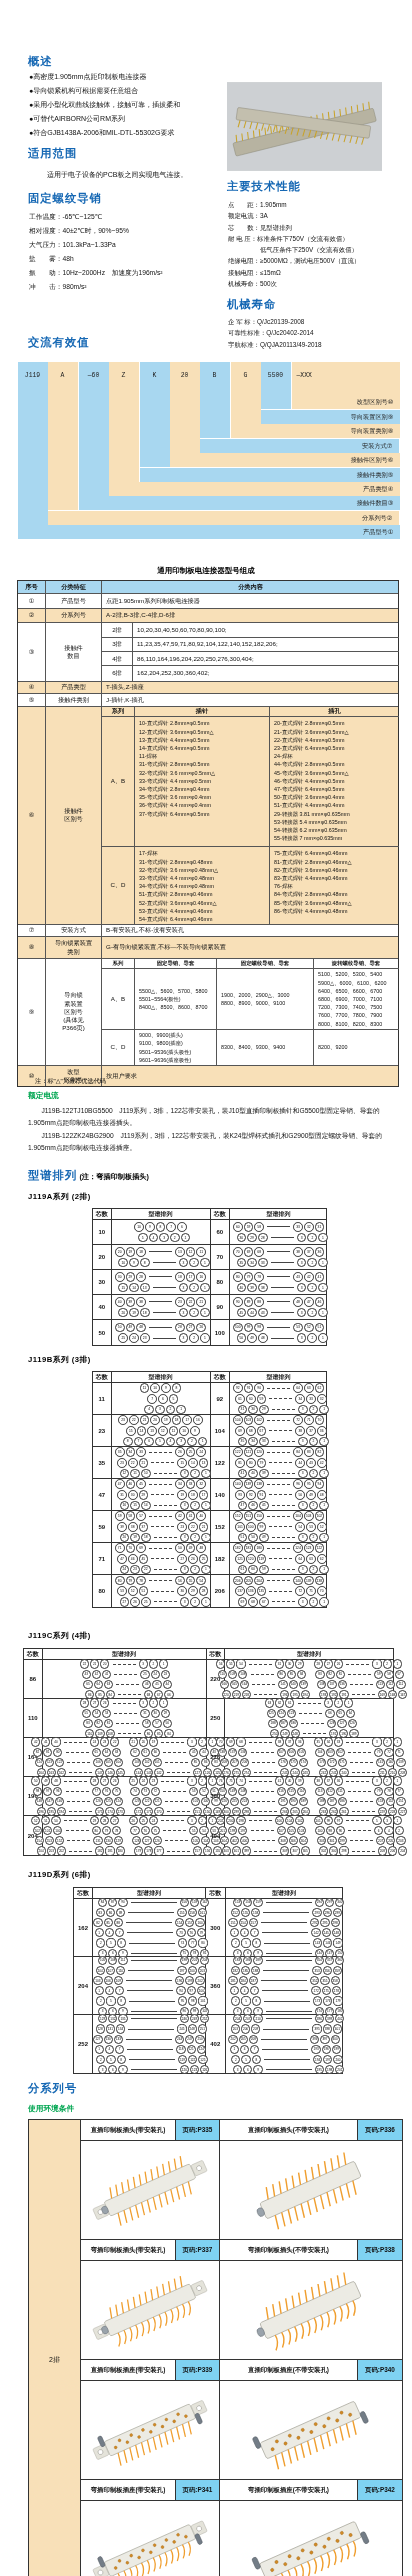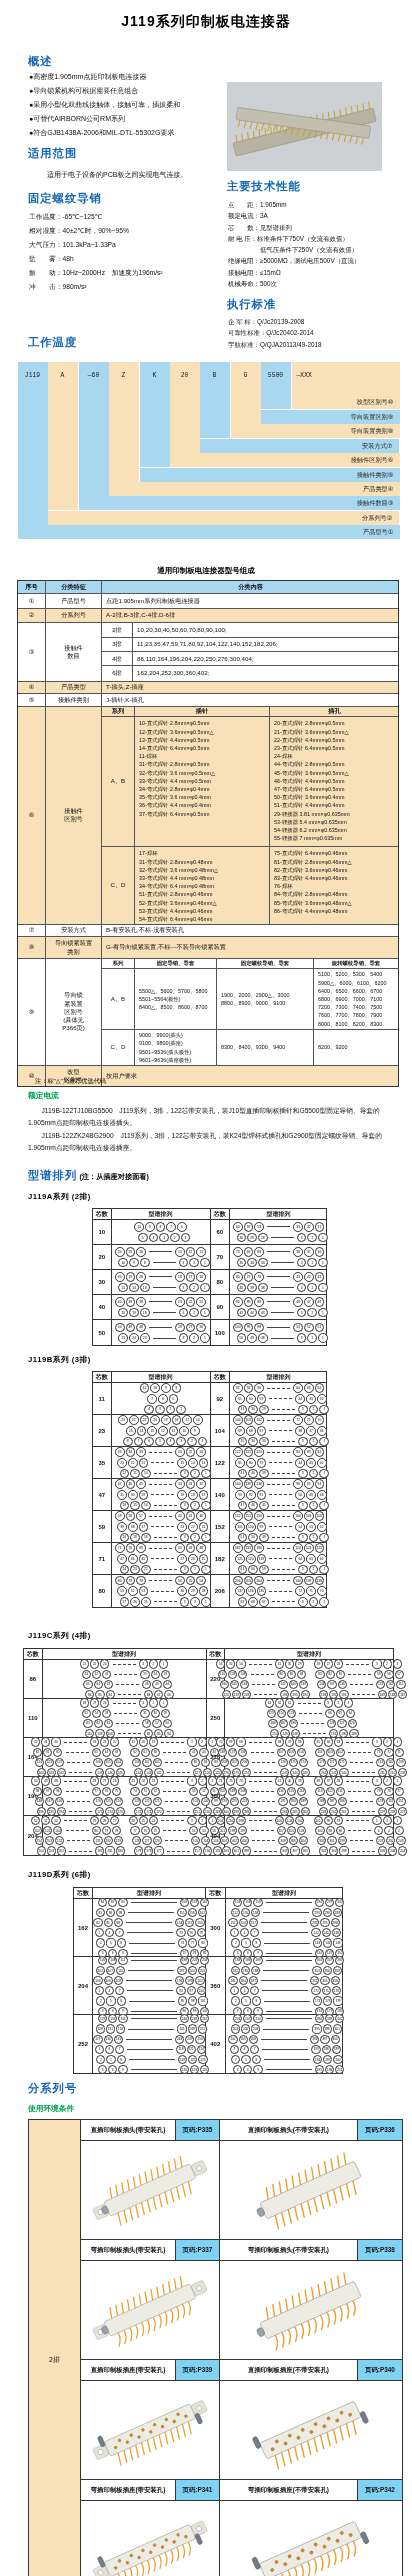--- a/index.html
+++ b/index.html
@@ -68,21 +68,20 @@
   .slc:last-child{border-right:none}
   .pgc{background:#7fd2f2}
   .photo{position:absolute;left:227px;top:82px;width:155px;height:89px}
   .comp-title{position:absolute;top:566px;width:100%;text-align:center;font-size:7.5px;font-weight:bold;color:#000}
 </style>
 </head>
 <body>
 
 <div id="page">
 
-  <div class="abs h1" style="left:0;top:13.4px;width:412px">J119系列印制板电连接器</div>
 
   <div class="abs hblue" style="left:28px;top:54px">概述</div>
   <div class="abs bullets" style="left:29px;top:70px" id="ovb">
       <div>●高密度1.905mm点距印制板电连接器</div>
       <div>●导向锁紧机构可根据需要任意组合</div>
       <div>●采用小型化双曲线接触体，接触可靠，插拔柔和</div>
       <div>●可替代AIRBORN公司RM系列</div>
       <div>●符合GJB1438A-2006和MIL-DTL-55302G要求</div>
     </div>
 
@@ -160,28 +159,28 @@
       <div>点　　距：1.905mm</div>
       <div>额定电流：3A</div>
       <div>芯　　数：见型谱排列</div>
       <div>耐 电 压：标准条件下750V（交流有效值）</div>
       <div>　　　　　低气压条件下250V（交流有效值）</div>
       <div>绝缘电阻：≥5000MΩ，测试电压500V（直流）</div>
       <div>接触电阻：≤15mΩ</div>
       <div>机械寿命：500次</div>
     </div>
 
-  <div class="abs hblue" style="left:227px;top:297px">执行标准</div>
+  <div class="abs hblue" style="left:227px;top:297px">机械寿命</div>
   <div class="abs kv2" style="left:228px;top:316px" id="stdl">
       <div>企 军 标：Q/Jc20139-2008</div>
       <div>可靠性标准：Q/Jc20402-2014</div>
       <div>宇航标准：Q/QJA20113/49-2018</div>
     </div>
 
-  <div class="abs hblue" style="left:28px;top:335px">工作温度</div>
+  <div class="abs hblue" style="left:28px;top:335px">交流有效值</div>
   <div id="naming">
       <div class="nstrip blue" style="left: 0px; top: 0px; width: 30px; height: 163px;"></div>
       <div class="ncode" style="left: 0px; width: 30px;">J119</div>
       <div class="nstrip org" style="left: 30px; top: 0px; width: 30px; height: 148px;"></div>
       <div class="ncode" style="left: 30px; width: 30px;">A</div>
       <div class="nstrip blue" style="left: 61px; top: 0px; width: 30px; height: 134px;"></div>
       <div class="ncode" style="left: 61px; width: 30px;">—60</div>
       <div class="nstrip org" style="left: 91px; top: 0px; width: 30px; height: 120px;"></div>
       <div class="ncode" style="left: 91px; width: 30px;">Z</div>
       <div class="nstrip blue" style="left: 122px; top: 0px; width: 30px; height: 105px;"></div>
@@ -329,21 +328,21 @@
   <div class="abs cnote" style="left:35px;top:1077px">注：标"△"为推荐优选代码</div>
 
   <div class="abs hgreen" style="left:28px;top:1091px">额定电流</div>
   <div class="abs" style="left:28px;top:1105px;width:361px" id="markl">
       <div style="font-size: 6.7px; line-height: 12px; text-indent: 2em; margin-bottom: 1px;">J119B-122TJ10BG5500　J119系列，3排，122芯带安装孔，装J10型直插印制板插针和G5500型固定导销、导套的1.905mm点距印制板电连接器插头。</div>
       <div style="font-size: 6.7px; line-height: 12px; text-indent: 2em; margin-bottom: 1px;">J119B-122ZK24BG2900　J119系列，3排，122芯带安装孔，装K24型焊杯式插孔和G2900型固定螺纹导销、导套的1.905mm点距印制板电连接器插座。</div>
     </div>
 
   <div class="abs" style="left:28px;top:1168px">
     <span class="hblue">型谱排列</span>
-    <span class="note-inline">(注：从插座对接面看)</span>
+    <span class="note-inline">(注：弯插印制板插头)</span>
   </div>
   <div id="spectrum"></div>
 
   <div class="abs hblue" style="left:28px;top:2081px">分系列号</div>
   <div class="abs hgreen" style="left:28px;top:2104px">使用环境条件</div>
   <div id="sel">
       <div class="sel-side">2排</div>
       <div class="sel-main">
         <div class="sel-lrow">
           <div class="slc " style="width: 95px;">直插印制板插头(带安装孔)</div>

